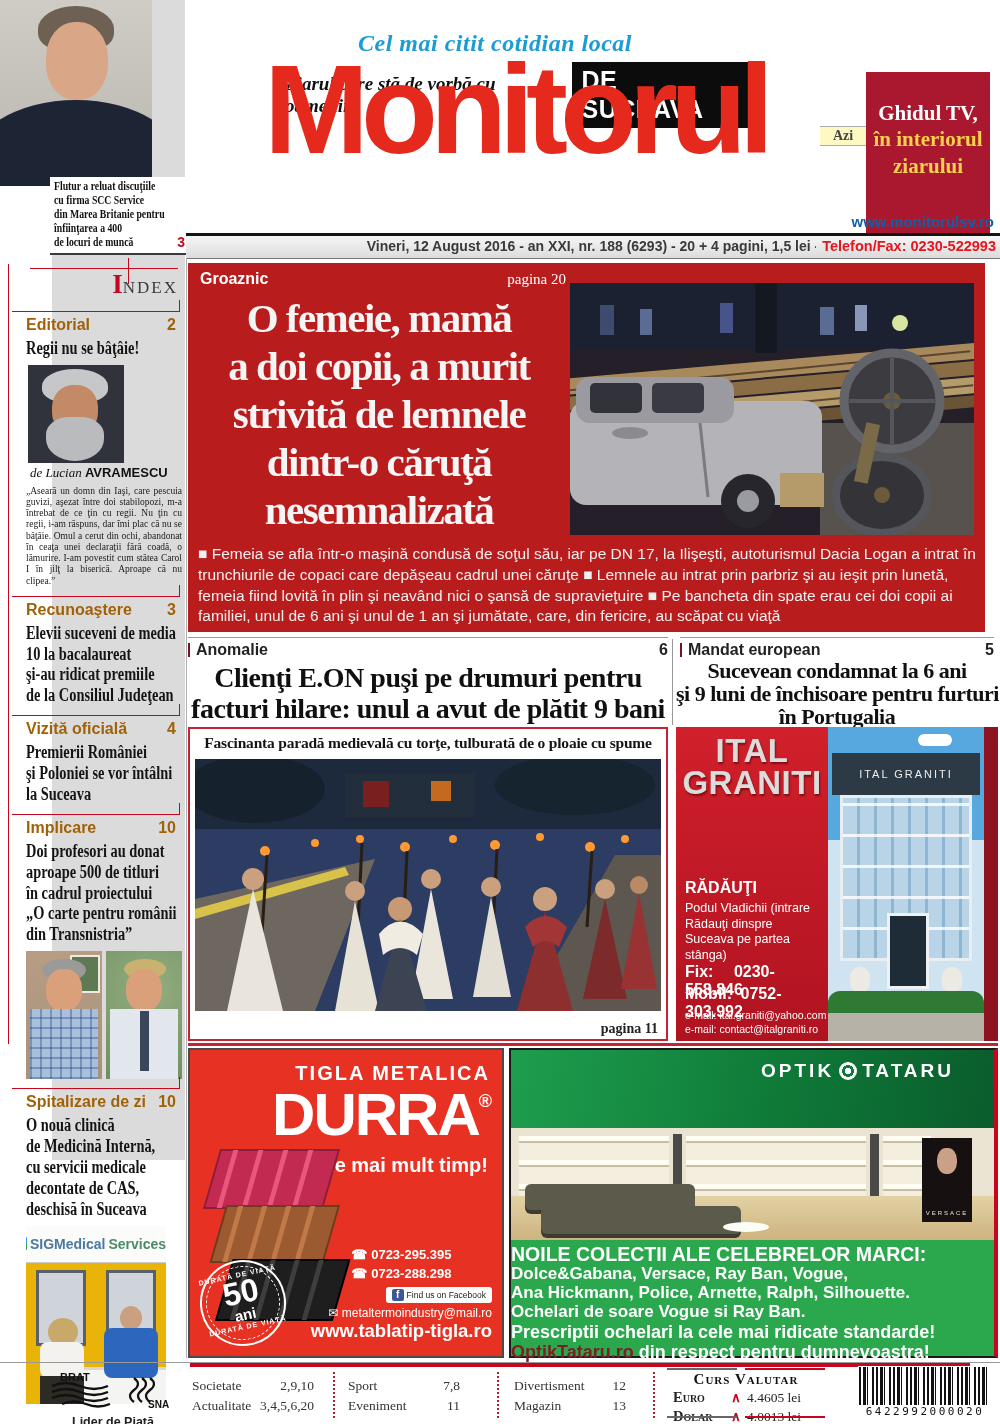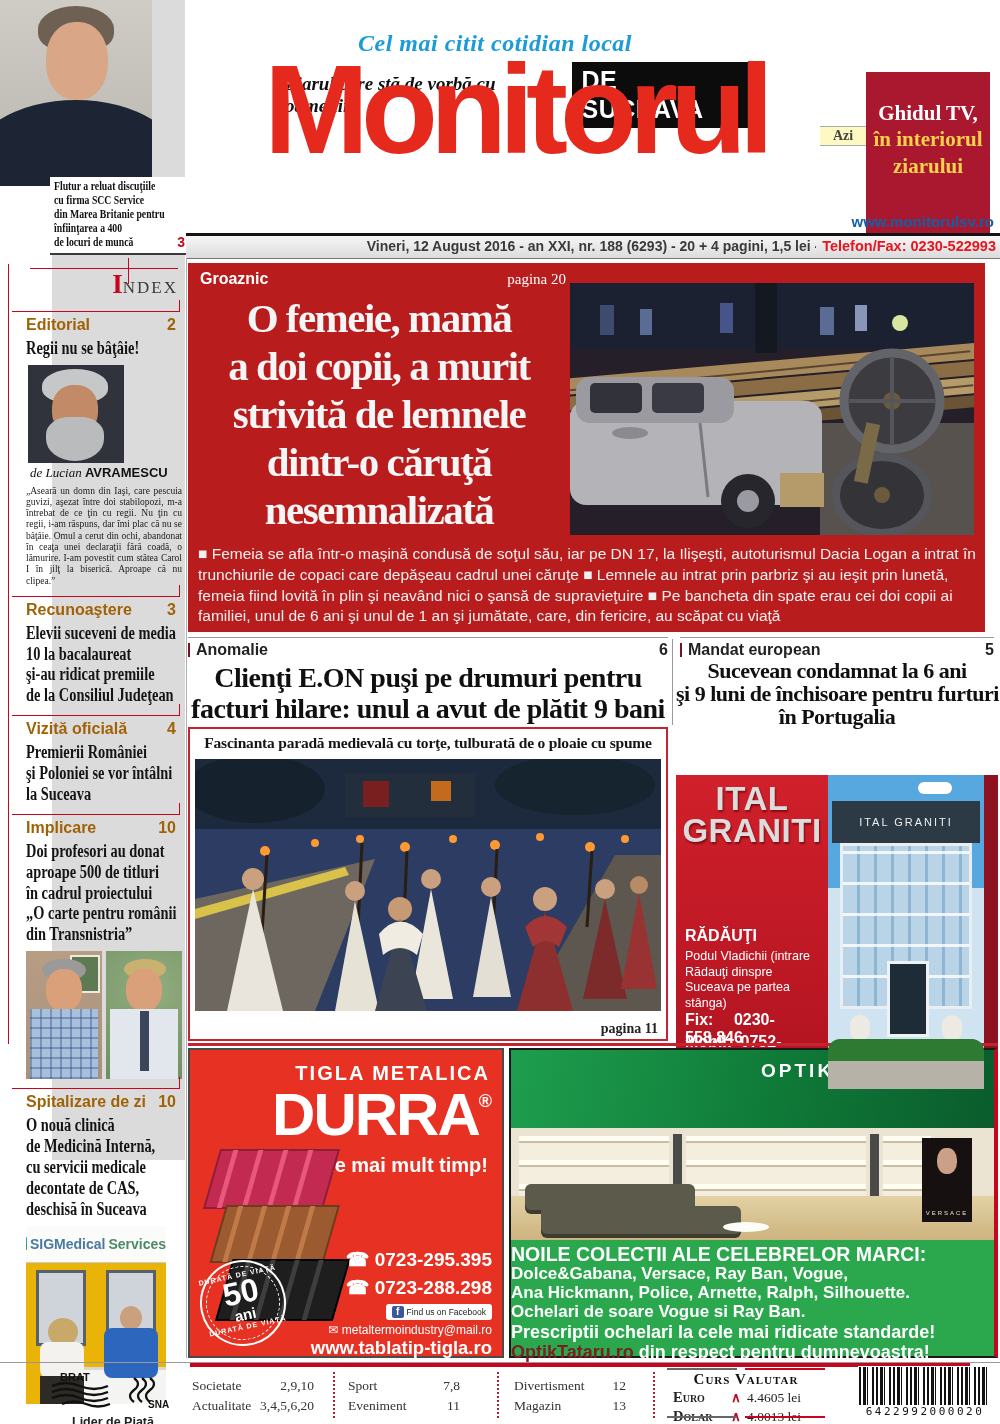--- a/index.html
+++ b/index.html
@@ -117,21 +117,21 @@
   .man-head{left:680px;top:637px;width:314px;}
   .man-headline{left:676px;top:659px;width:322px;text-align:center;}
   .man-headline .big-hl-line{font-size:22px;line-height:1.05;}
 
   .parade{left:188px;top:727px;width:480px;height:314px;border:2px solid #c32430;background:#fff;box-sizing:border-box;}
   .parade-caption{text-align:center;font-family:"Liberation Serif",serif;font-weight:bold;font-size:15.5px;
                   letter-spacing:-0.2px;color:#151515;padding:5px 2px 3px;}
   .parade-photo{position:absolute;left:5px;top:30px;width:466px;height:252px;background:#2c3c63;}
   .parade-pageref{position:absolute;right:8px;bottom:2px;font-family:"Liberation Serif",serif;font-size:14px;font-weight:bold;color:#222;}
 
-  .ital{left:676px;top:727px;width:322px;height:314px;display:flex;margin-top:48px;}
+  .ital{left:676px;top:727px;width:322px;height:314px;display:flex;}
   .ital-left{position:relative;width:152px;background:linear-gradient(#d0202b,#b01320);color:#fff;}
   .ital-brand{position:absolute;left:0;top:8px;width:100%;text-align:center;font-weight:bold;font-size:33px;
               line-height:.98;color:#dcdcdc;letter-spacing:.5px;text-shadow:1px 2px 2px rgba(80,0,0,.6);}
   .ital-city{position:absolute;left:9px;top:152px;font-weight:bold;font-size:16px;}
   .ital-addr{position:absolute;left:9px;top:174px;width:138px;font-size:12.5px;line-height:1.25;}
   .ital-row{position:absolute;left:9px;font-size:16px;font-weight:bold;}
   .ital-email{position:absolute;left:9px;font-size:10.5px;}
   .ital-photo{position:relative;flex:1;overflow:hidden;background:linear-gradient(#58a8e0 0 36%,#cfe3f0 36%);}
   .ib-cloud{position:absolute;top:7px;left:58%;width:34px;height:12px;background:#fff;border-radius:10px;}
   .ib-sign{position:absolute;top:26px;left:4px;right:4px;height:42px;background:#2c3a46;display:flex;align-items:center;justify-content:center;}
@@ -156,21 +156,21 @@
   .durra-reg{font-size:18px;vertical-align:28px;letter-spacing:0;}
   .durra-slogan{position:absolute;right:14px;top:104px;color:#fff;font-weight:bold;font-size:20px;}
   .tiles{position:absolute;left:2px;top:96px;}
   .durra-badge{position:absolute;left:10px;top:210px;width:86px;height:86px;border-radius:50%;border:2px solid #fff;
      outline:1px dashed #fff;outline-offset:-7px;transform:rotate(-12deg);color:#fff;text-align:center;box-sizing:border-box;}
   .badge-ring{font-size:7px;font-weight:bold;letter-spacing:1px;margin-top:9px;display:block;}
   .badge-num{display:block;font-size:32px;font-weight:bold;line-height:.9;}
   .badge-unit{display:block;font-size:15px;font-weight:bold;line-height:1;}
   .badge-ring2{font-size:7px;font-weight:bold;letter-spacing:1px;display:block;margin-top:1px;}
   .durra-contact{position:absolute;right:10px;top:196px;text-align:right;color:#fff;}
-  .durra-phone{font-weight:bold;font-size:19px;line-height:1.45;white-space:nowrap;}
+  .durra-phone{font-weight:bold;font-size:13px;line-height:1.45;white-space:nowrap;text-align:center;}
   .fb-pill{display:inline-flex;align-items:center;gap:3px;background:#fff;border-radius:3px;padding:2px 6px;margin:3px 0;}
   .fb-f{display:inline-block;width:12px;height:12px;background:#3b5998;color:#fff;font-weight:bold;font-size:10px;
         line-height:12px;text-align:center;border-radius:2px;}
   .fb-text{color:#222;font-size:8.5px;}
   .durra-email{font-size:12px;white-space:nowrap;}
   .durra-site{font-weight:bold;font-size:18.5px;white-space:nowrap;}
 
   .optik{left:509px;top:1048px;width:489px;height:310px;border:2px solid #1a1a1a;border-right:4px solid #c5061e;
          box-sizing:border-box;background:#000;}
   .op-photo{position:relative;width:100%;height:190px;overflow:hidden;background:#efe8d6;}

